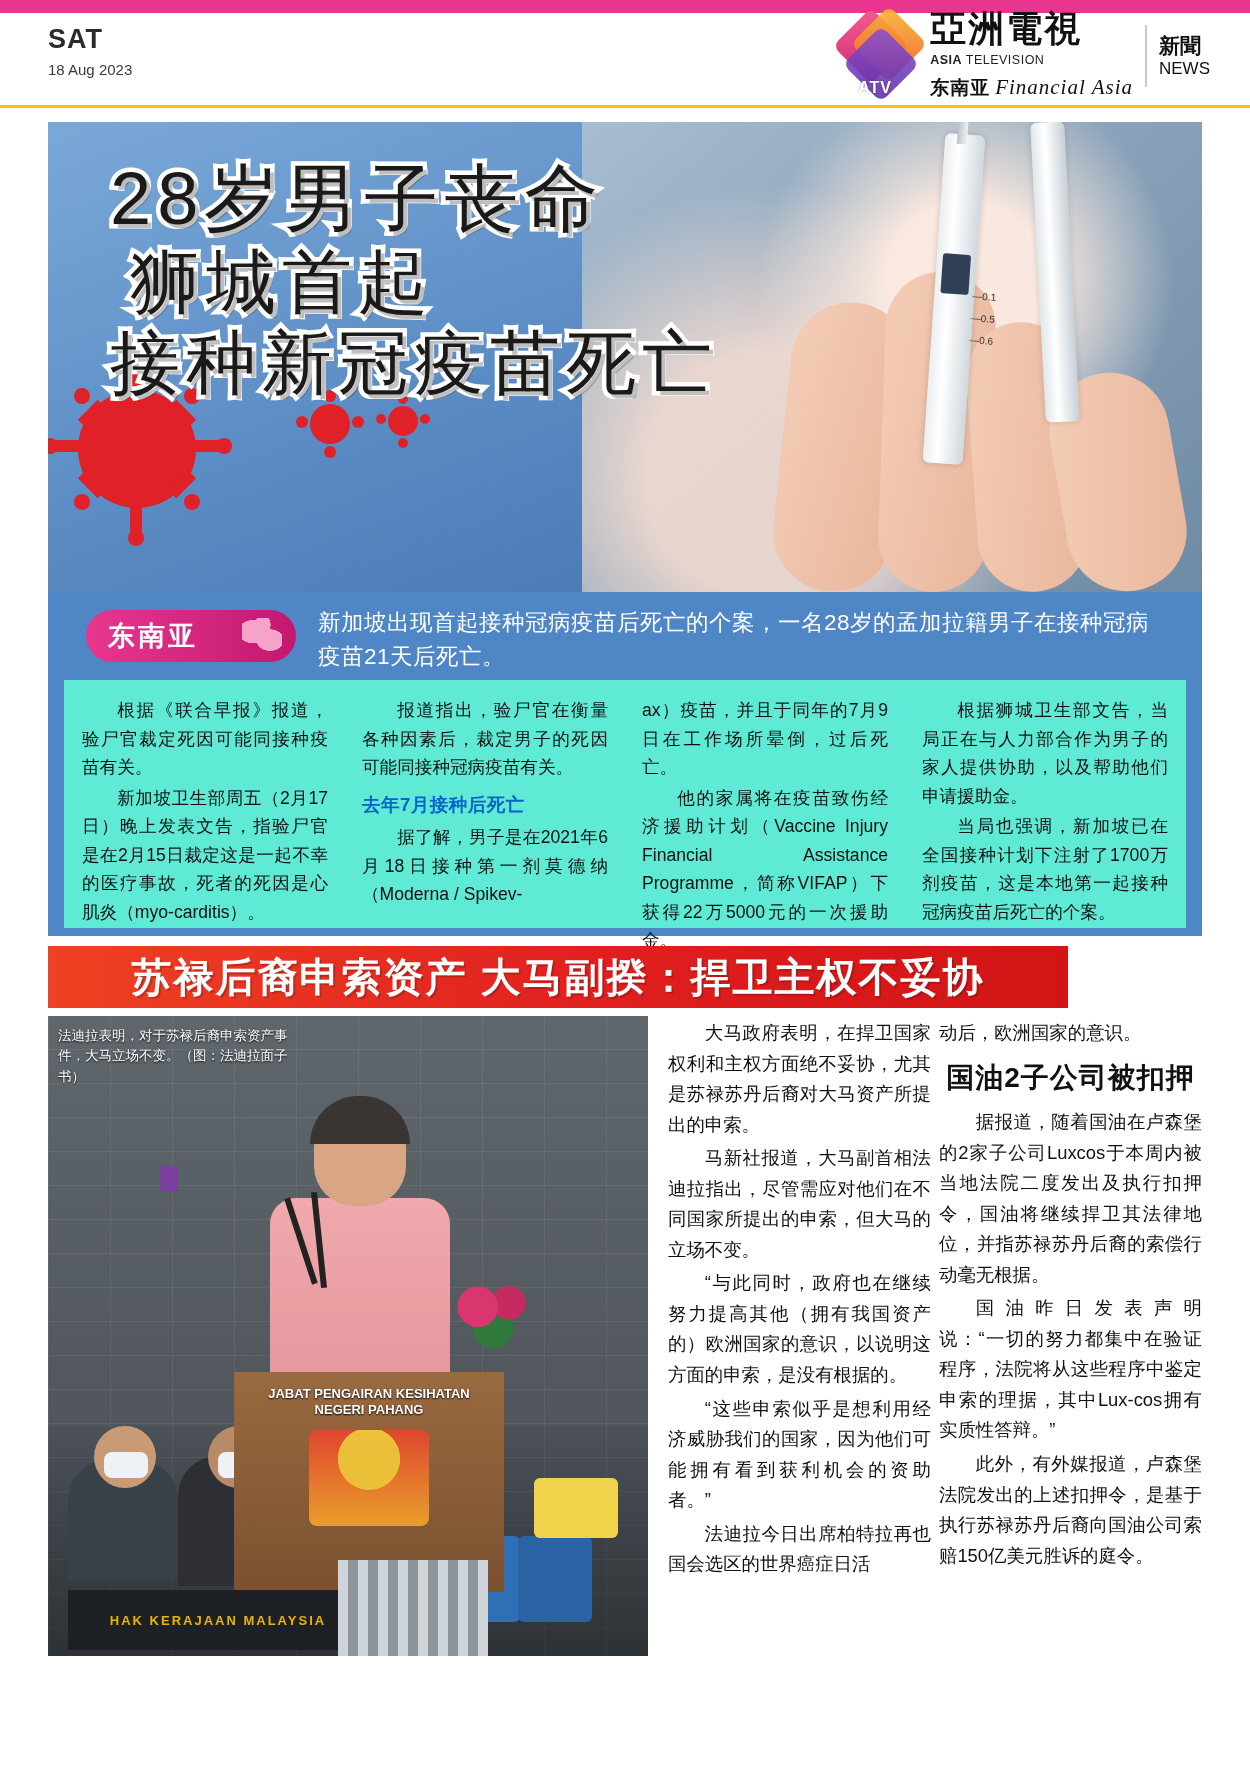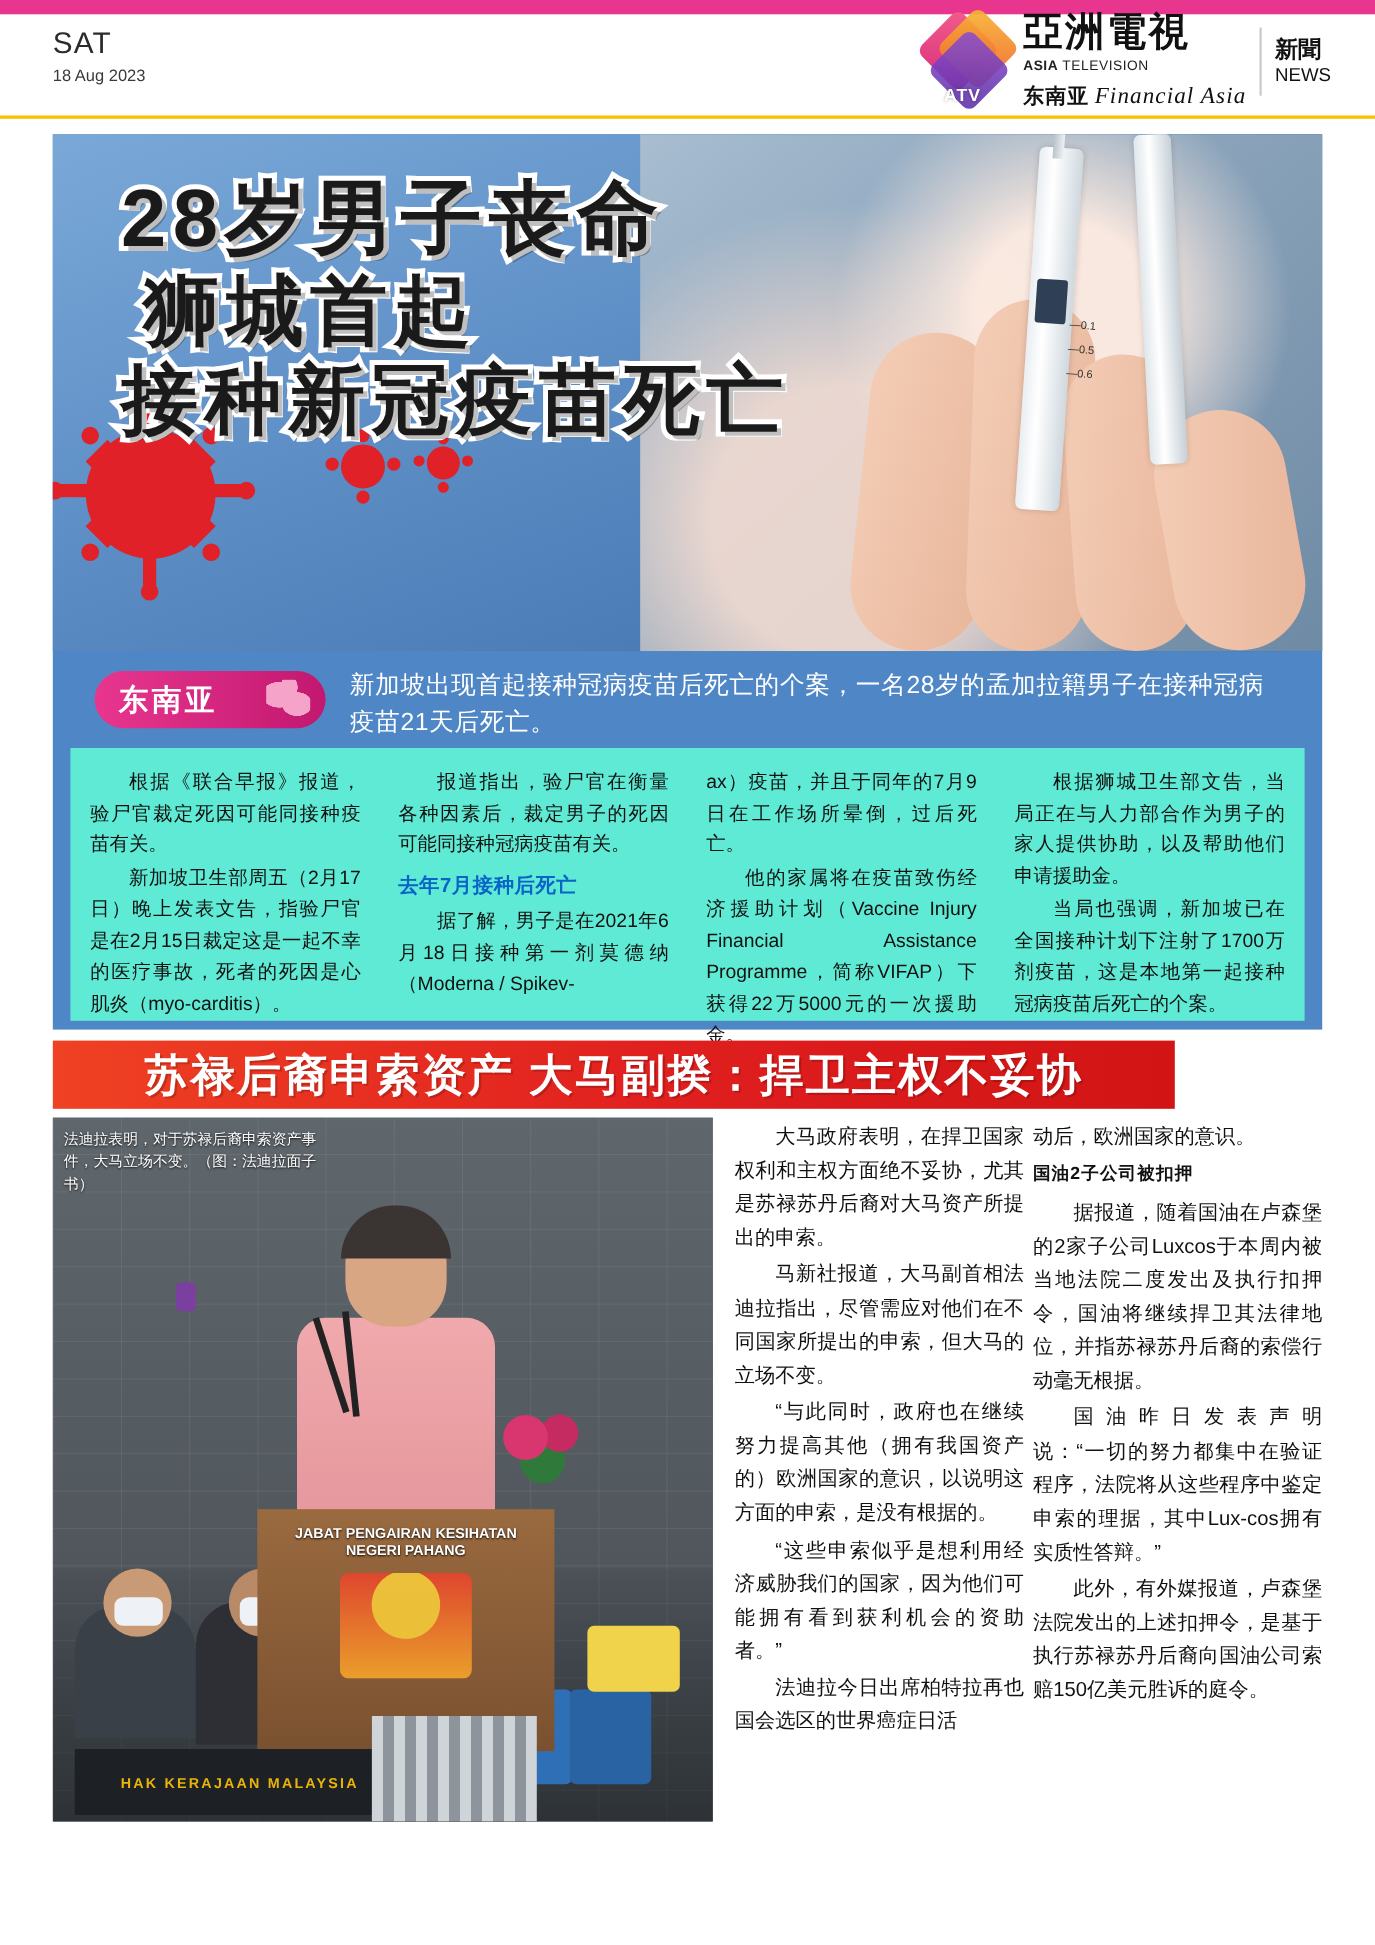--- a/index.html
+++ b/index.html
@@ -30,21 +30,21 @@
     top:105px; left:0; right:0;
     height:3px;
     background:#f6c200;
   }
   .mh-date {
     position:absolute;
     left:48px; top:26px;
   }
   .mh-day {
     font-size:27px;
-    font-weight:normal;
+    font-weight:bold;
     letter-spacing:1px;
     color:#2b2b2b;
     line-height:1;
   }
   .mh-datetext {
     font-size:15px;
     color:#3a3a3a;
     margin-top:8px;
   }
   .mh-logo {
@@ -196,21 +196,21 @@
   }
   .v-stem{position:absolute;background:#e02128;}
 
   .headline {
     position:absolute;
     left:62px; top:34px;
     z-index:5;
   }
   .hl-line {
     font-family:"Liberation Sans", sans-serif;
-    font-weight:bold;
+    font-weight:normal;
     color:#1a1a1a;
     -webkit-text-stroke:9px #ffffff;
     paint-order:stroke fill;
     font-size:74px;
     letter-spacing:6px;
     line-height:1.16;
     text-shadow:4px 4px 0 rgba(0,0,0,.25);
   }
   .hl-line.l2 { margin-left:20px; font-size:70px; }
   .hl-line.l3 { font-size:70px; }
@@ -437,22 +437,22 @@
   .col2 {
     flex:1;
     font-size:18.4px;
     line-height:1.66;
     text-align:justify;
     color:#111;
   }
   .col2 p { margin:0 0 3px 0; text-indent:2em; }
   .subhead2 {
     font-weight:bold;
-    font-size:16px;
-    text-align:left;
+    font-size:28px;
+    text-align:center;
     margin:6px 0 6px 0;
     letter-spacing:1px;
   }
 </style>
 </head>
 <body>
 
 <div class="masthead">
   <div class="pinkbar"></div>
   <div class="mh-date">

